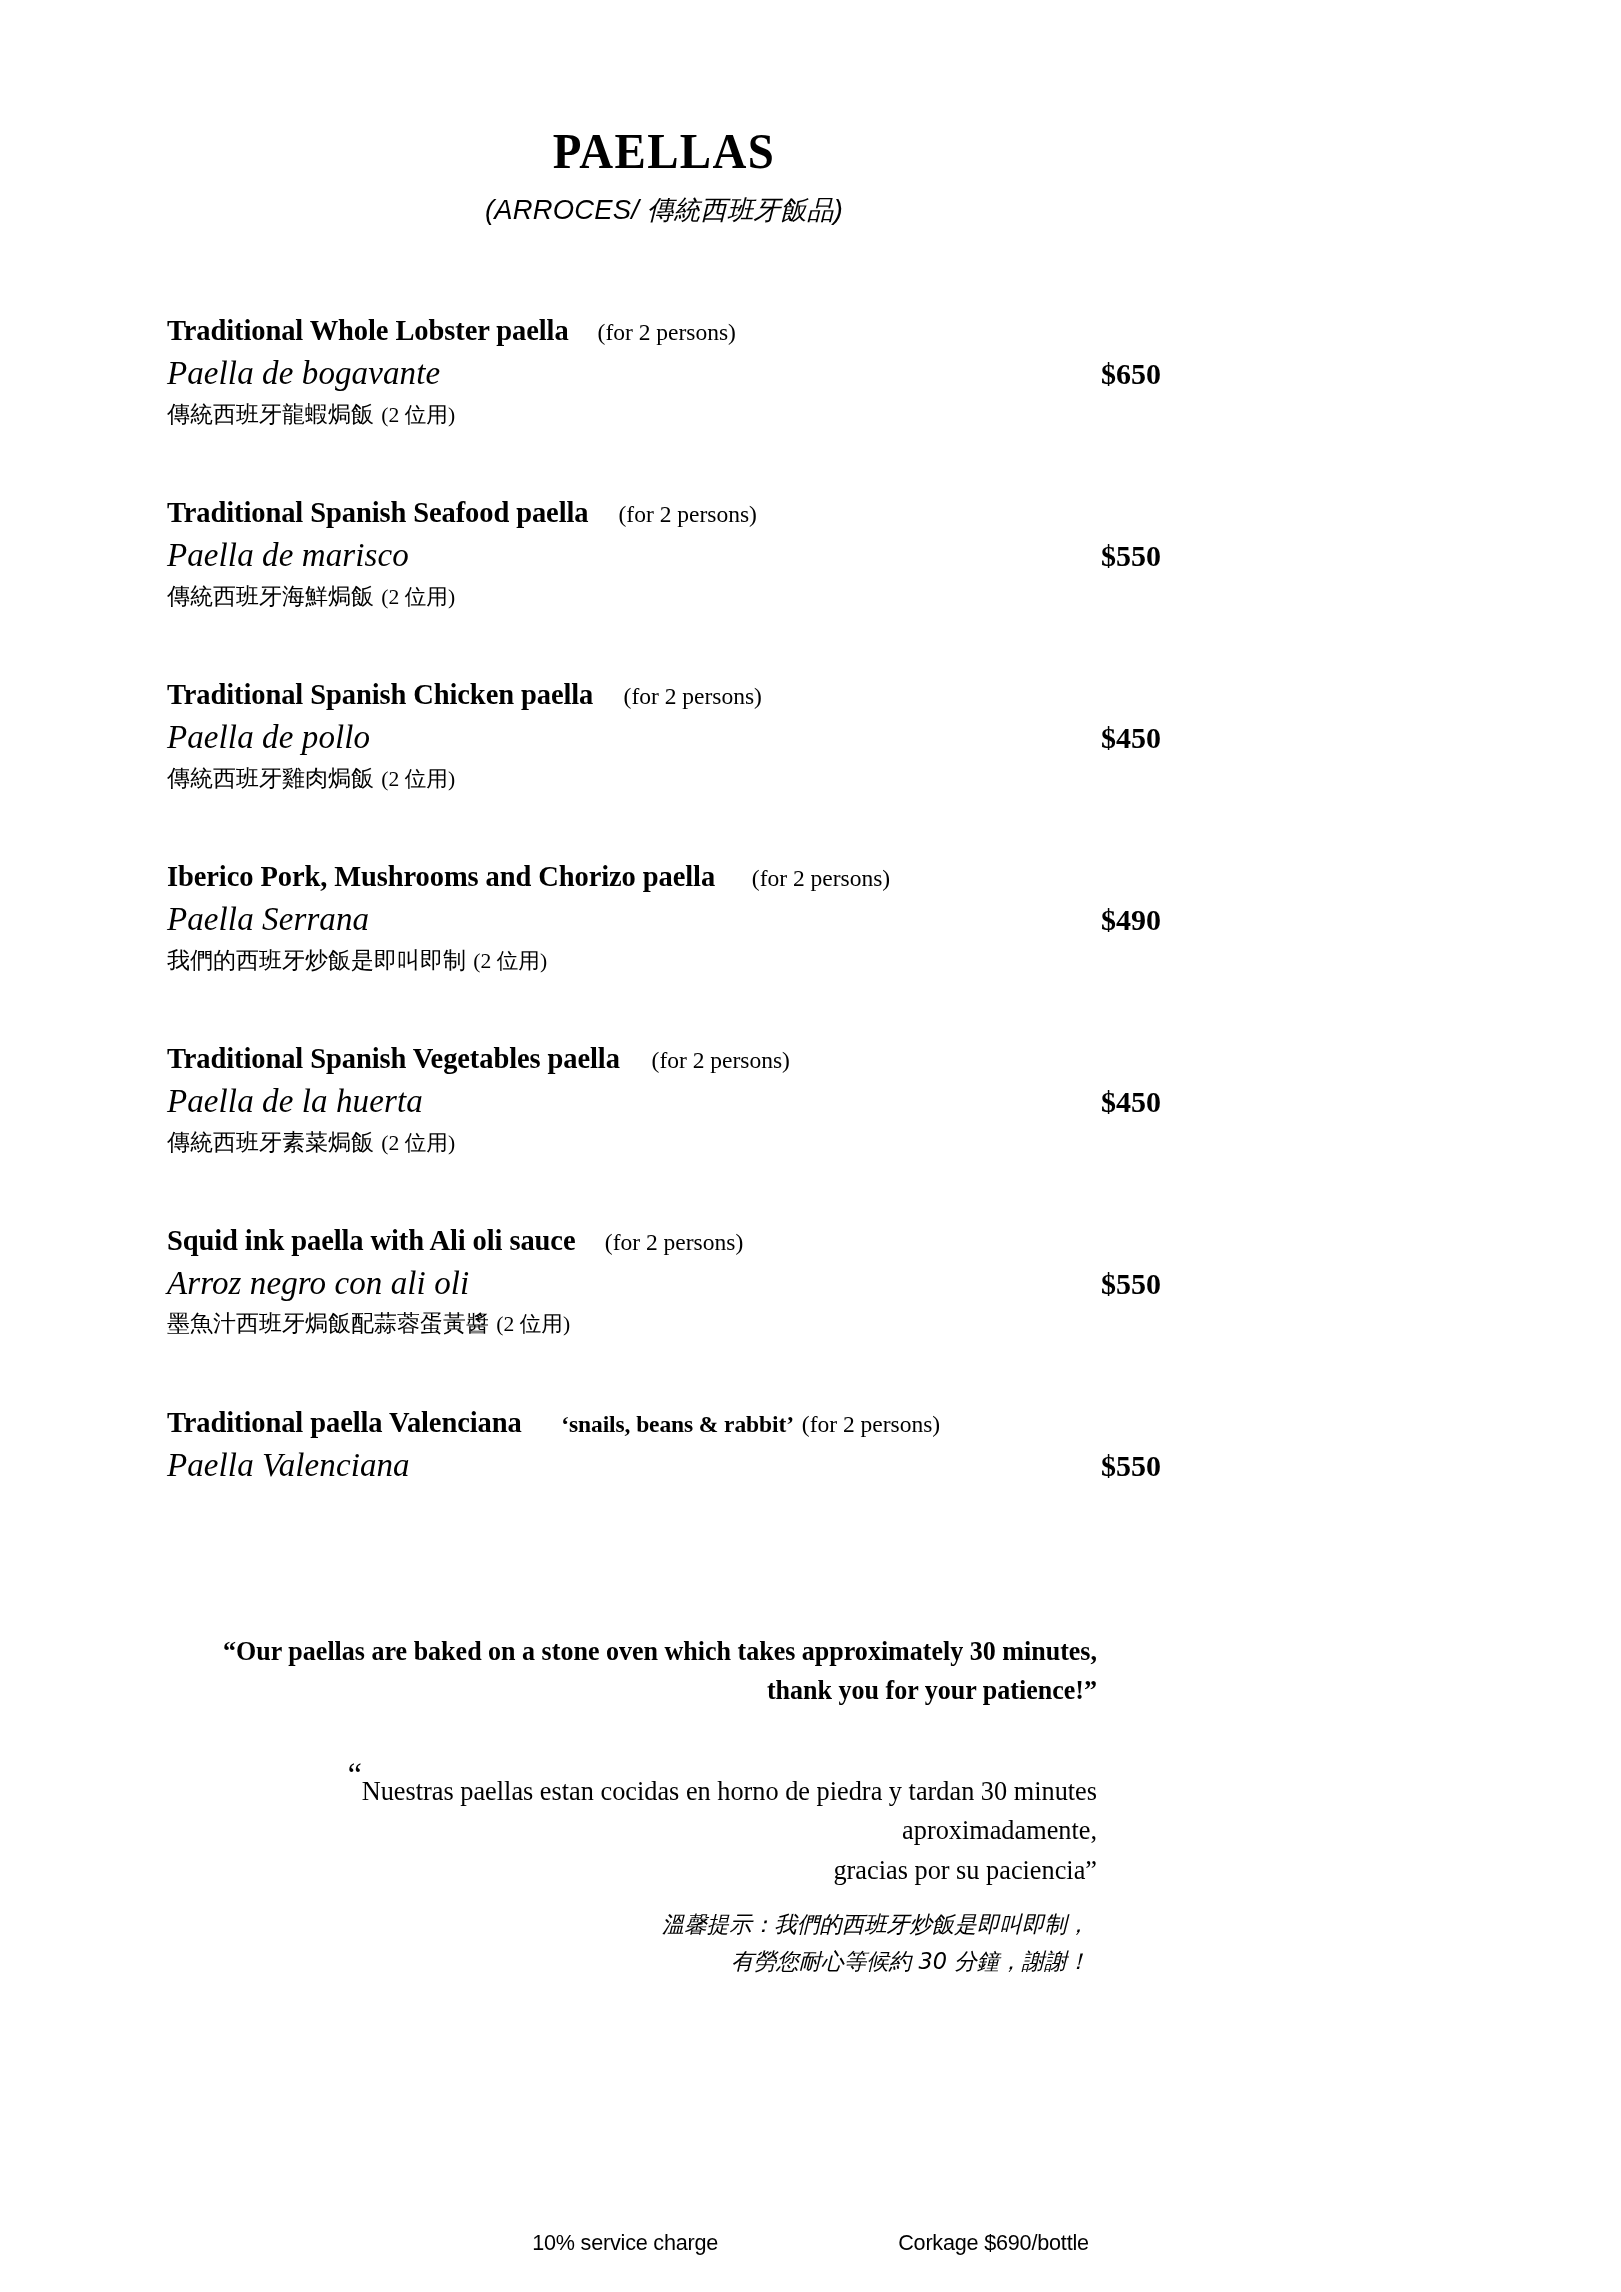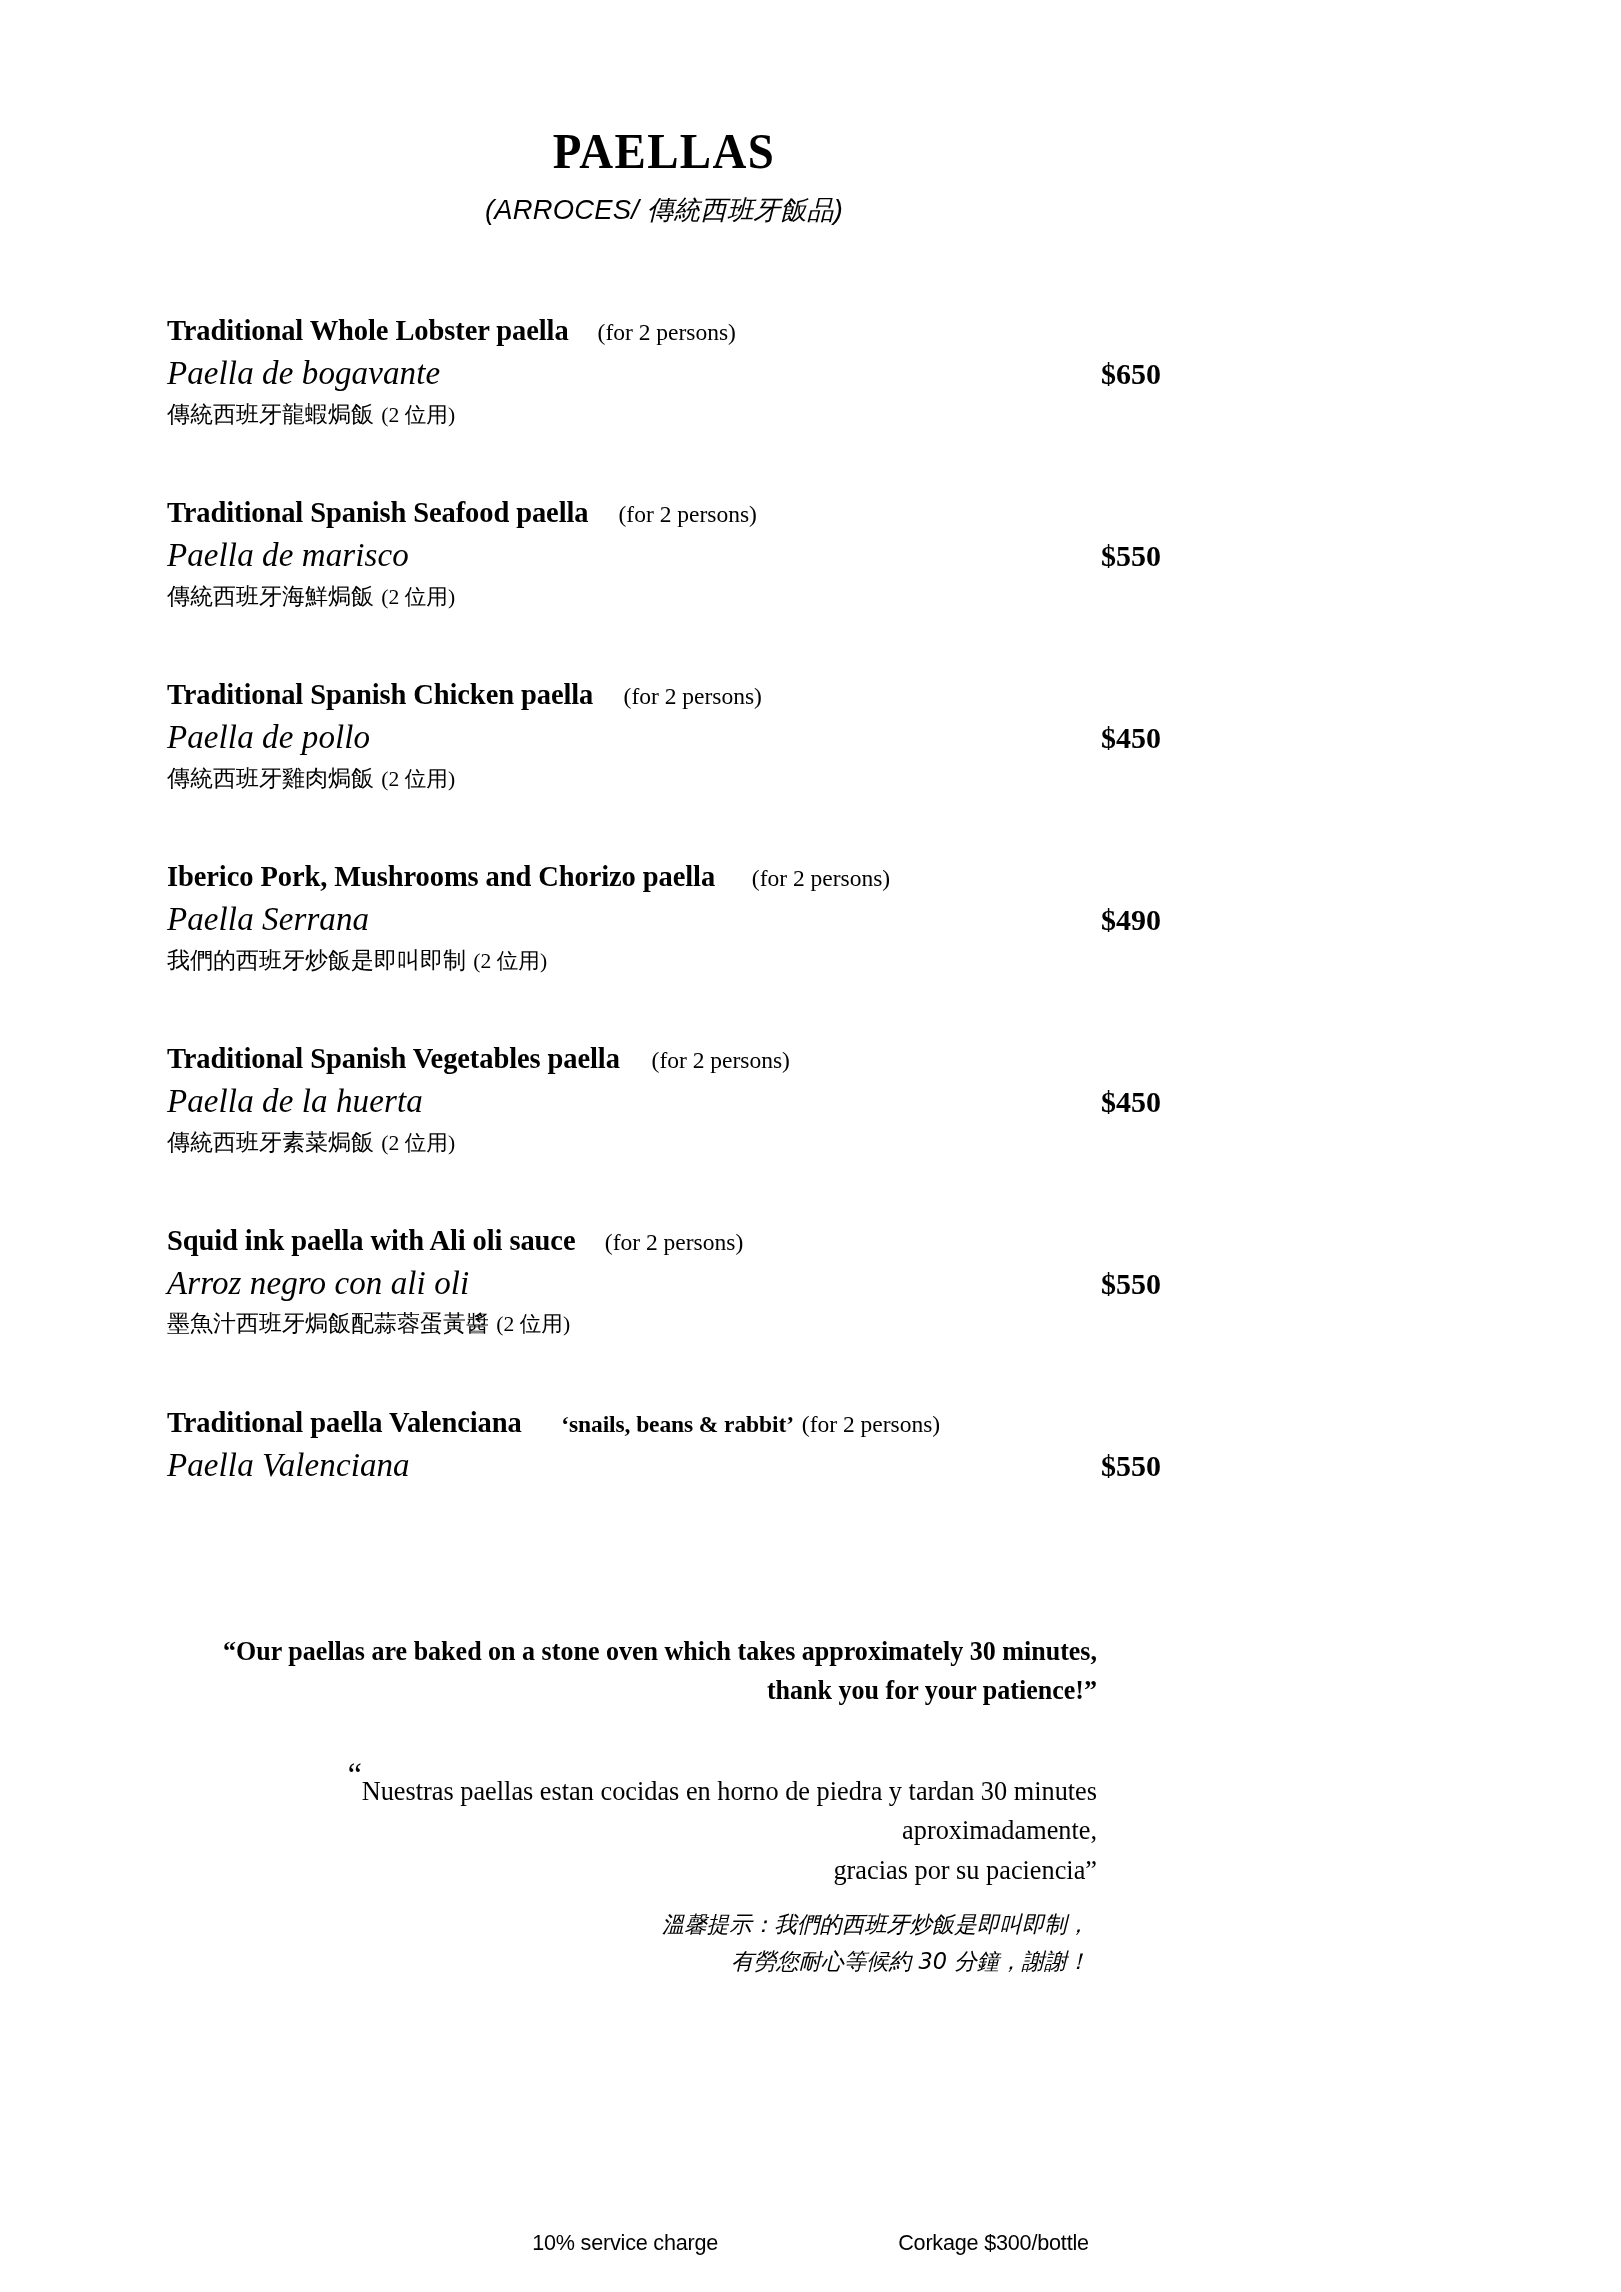--- a/index.html
+++ b/index.html
@@ -256,15 +256,15 @@
     <div class="note-zh">
       <div>溫馨提示：我們的西班牙炒飯是即叫即制，</div>
       <div>有勞您耐心等候約 30 分鐘，謝謝！</div>
     </div>
   </div>
 
 </div>
 
 <div class="bottom-bar">
   <div>10% service charge</div>
-  <div>Corkage $300/bottle</div>
+  <div>Corkage $690/bottle</div>
 </div>
 
 
 </body></html>

